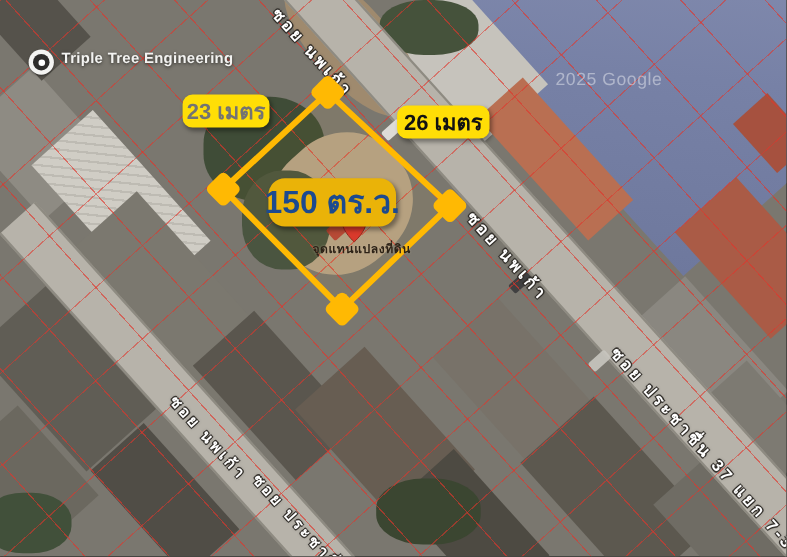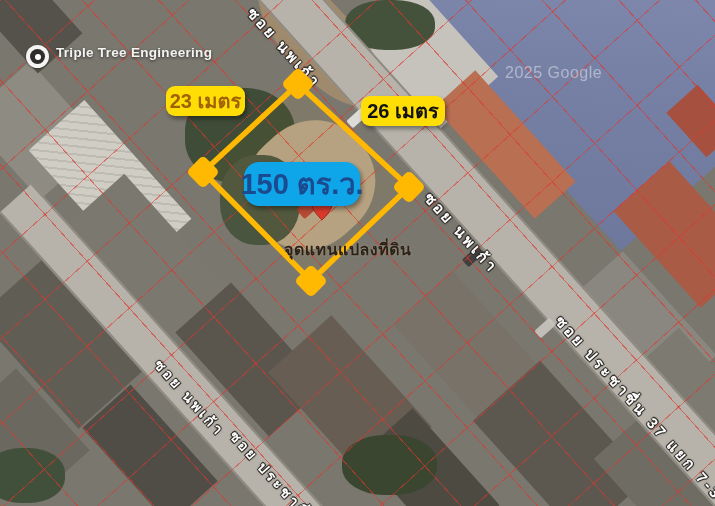--- a/index.html
+++ b/index.html
@@ -40,32 +40,32 @@
   .brand-icon .ring{width:15px;height:15px;border-radius:50%;background:#2e2d2b;
     display:flex;align-items:center;justify-content:center;}
   .brand-icon .dot{width:6px;height:6px;border-radius:50%;background:#fff;}
   .brand-text{color:#f3f3f1;font-size:13.5px;font-weight:bold;letter-spacing:.3px;
     text-shadow:0 1px 3px rgba(0,0,0,.65);}
   .gwm{position:absolute;left:505px;top:64px;color:rgba(255,255,255,.42);
     font-size:16px;letter-spacing:.5px;}
   
   .plot-svg{position:absolute;inset:0;width:715px;height:506px;}
   .pin-caption{
-    position:absolute;left:284px;top:217px;width:100px;font-size:16px;font-weight:bold;
-    color:#2c2115;text-shadow:0 0 2px rgba(200,190,170,.55);letter-spacing:.5px;white-space:nowrap;margin-top:20px;
+    position:absolute;left:284px;top:217px;width:100px;font-size:11px;font-weight:bold;
+    color:#2c2115;text-shadow:0 0 2px rgba(200,190,170,.55);letter-spacing:.5px;white-space:nowrap;
   }
   
   .pill{
     position:absolute;display:flex;align-items:center;justify-content:center;
     font-weight:800;border-radius:9px;box-shadow:2px 3px 4px rgba(0,0,0,.38);
     white-space:nowrap;
   }
-  .pill-23{left:166px;top:86px;width:79px;height:30px;background:#ffde06;color:#a16207;font-size:20px;}
+  .pill-23{left:166px;top:86px;width:79px;height:30px;background:#ffde06;color:#737373;font-size:20px;}
   .pill-26{left:361px;top:96px;width:84px;height:30px;background:#ffde06;color:#121212;font-size:20px;text-align:right;}
-  .pill-area{left:244px;top:162px;width:116px;height:44px;background:#0ea5e9;color:#1c4a8f;
+  .pill-area{left:244px;top:162px;width:116px;height:44px;background:#eab308;color:#1c4a8f;
              font-size:29px;border-radius:15px;}
 </style>
 </head>
 <body>
 
 <div class="stage">
 
   <div class="sat">
 
     <div class="blk rot" style="left:435px;top:-72px;width:330px;height:240px;background:linear-gradient(138deg,#8a92b4 0%,#7781a6 55%,#6e789d 100%);"></div>

